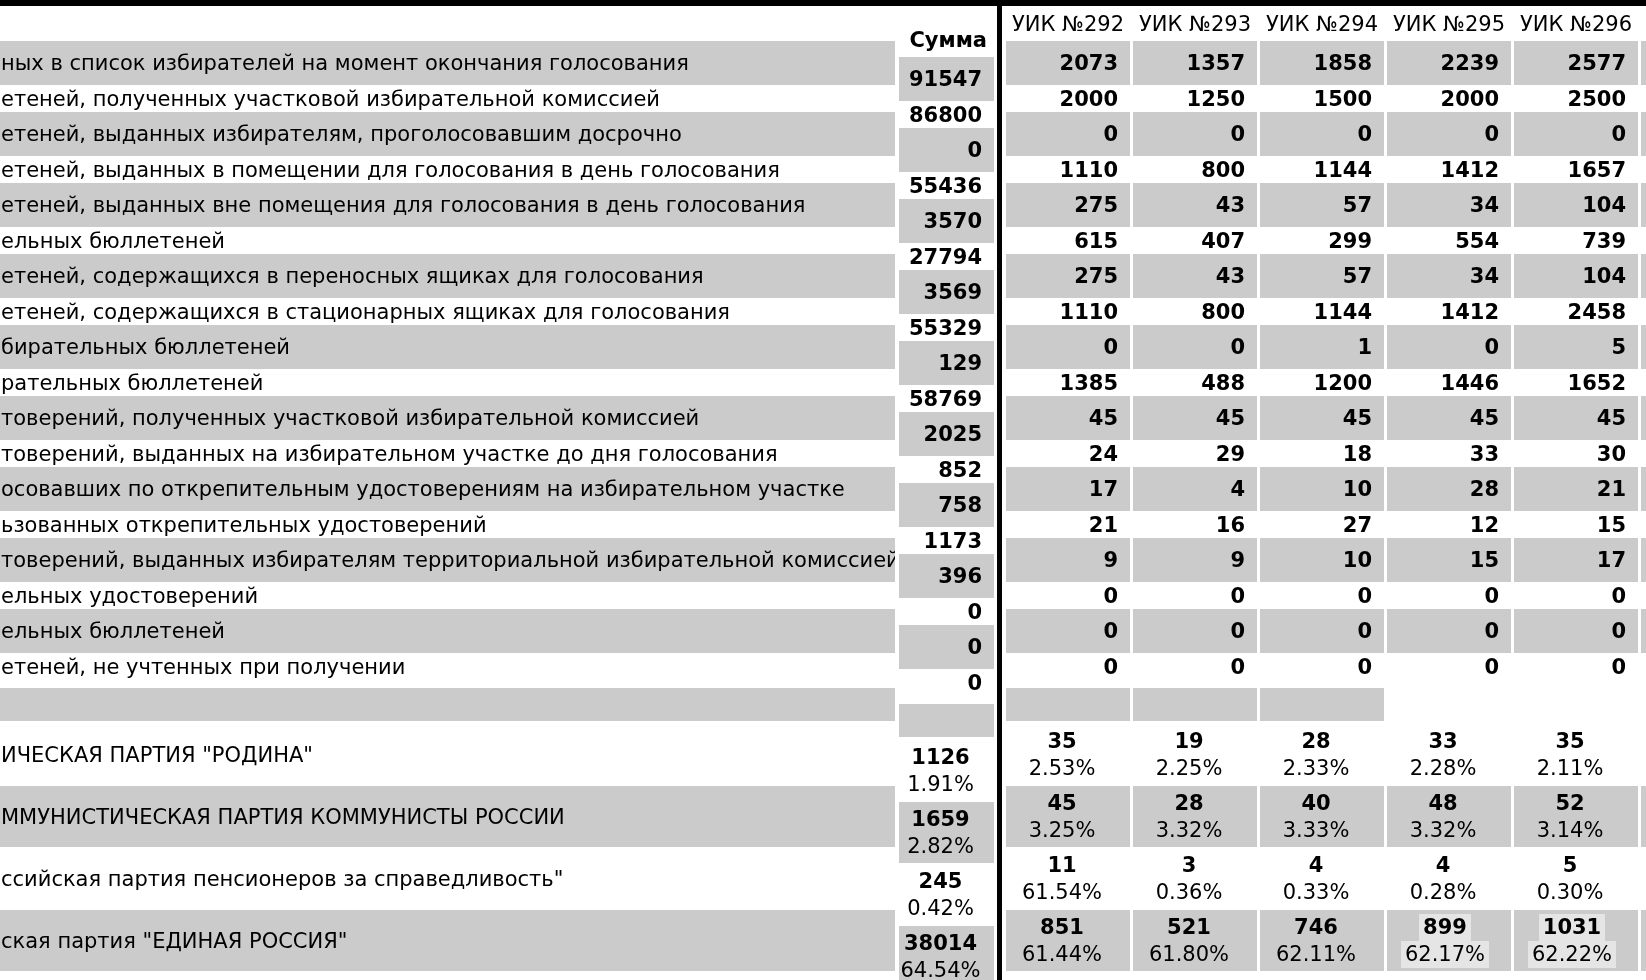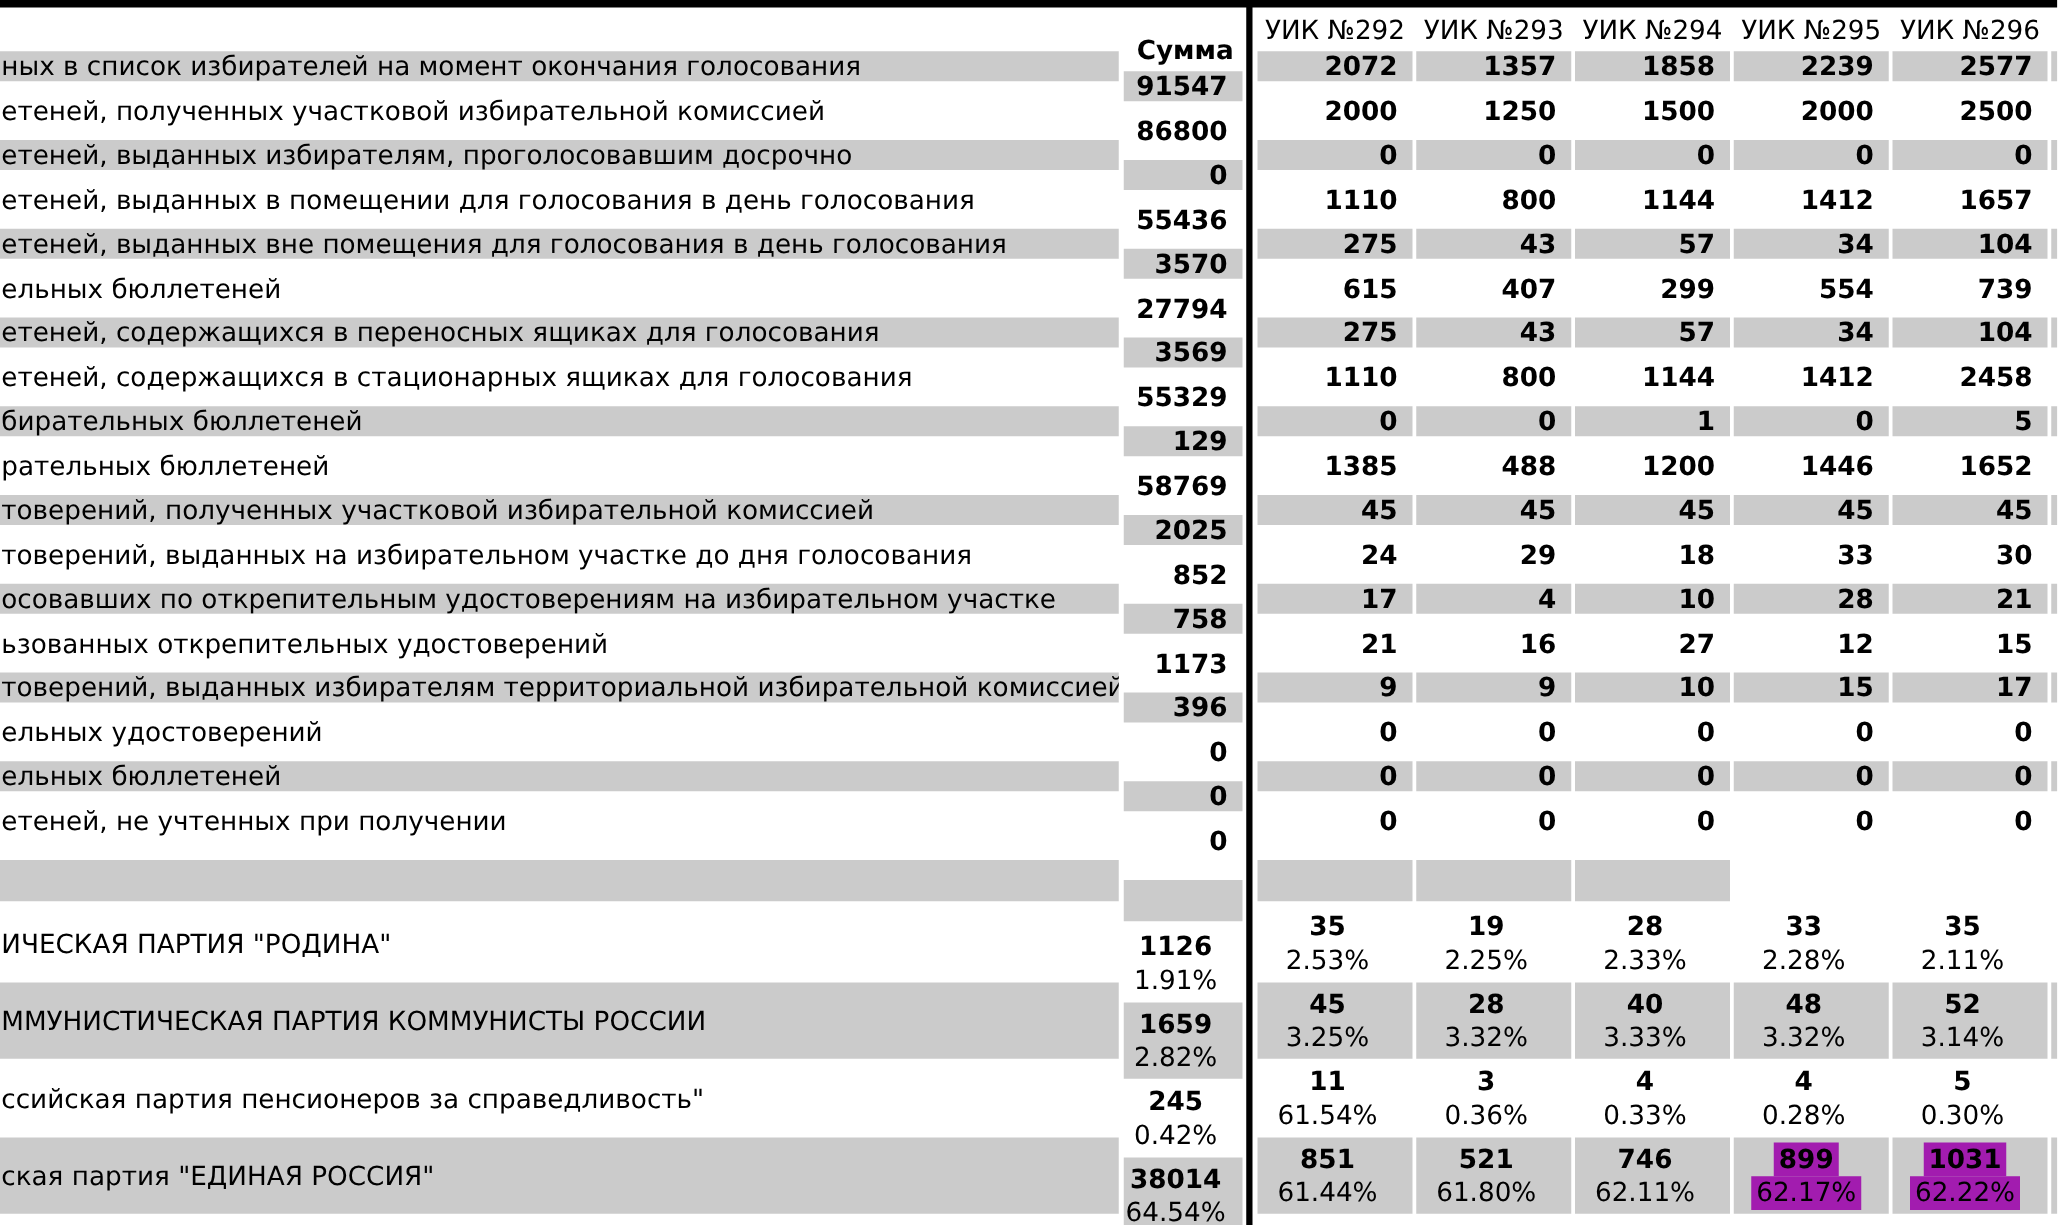--- a/index.html
+++ b/index.html
@@ -2,21 +2,21 @@
 <html><head>
 <meta charset="utf-8">
 <style>
   html,body{margin:0;padding:0;background:#fff;}
   .screen{
     position:relative;width:1646px;height:980px;overflow:hidden;background:#ffffff;
     font-family:"DejaVu Sans","Liberation Sans",sans-serif;color:#000;
   }
   .topline{position:absolute;left:0;top:0;width:1646px;height:6px;background:#000;z-index:6;}
   .vline{position:absolute;left:997px;top:0;width:5px;height:980px;background:#000;z-index:6;}
-  .row{position:absolute;left:0;width:1646px;height:24px;}
+  .row{position:absolute;left:0;width:1646px;height:44px;}
   .row .cell{
     position:absolute;top:0;height:100%;display:flex;align-items:center;
     box-sizing:border-box;font-size:21px;white-space:nowrap;overflow:hidden;
   }
   .c0{left:0;width:895px;}
   .c1{left:899px;width:95px;margin-top:16px;}
   .c2{left:1006px;width:124px;}
   .c3{left:1133px;width:124px;}
   .c4{left:1260px;width:124px;}
   .c5{left:1387px;width:124px;}
@@ -27,41 +27,41 @@
   .num{justify-content:flex-end;padding-right:12px;font-weight:bold;}
   .header-row{top:7px;height:33px;}
   .sumh{justify-content:flex-end;padding-right:7px;font-weight:bold;}
   .colh{justify-content:center;font-weight:normal;}
   .sep-row{top:688px;height:33px;}
   .sep-row .gcell{position:absolute;top:0;height:100%;background:#cbcbcb;}
   .party{height:61px;}
   .party .pnum{flex-direction:column;justify-content:center;align-items:center;padding-right:12px;line-height:27px;}
   .votes{font-weight:bold;}
   .pct{font-weight:normal;}
-  .hl{background:#a21caf;padding:0 4px;margin-right:-4px;}
+  .hl{background:#e5e5e5;padding:0 4px;margin-right:-4px;}
 </style>
 </head>
 <body>
 
 <div class="screen">
   <div class="topline"></div>
 
   <div class="row header-row">
     <div class="cell sumh c1">Сумма</div>
     <div class="cell colh c2">УИК №292</div>
     <div class="cell colh c3">УИК №293</div>
     <div class="cell colh c4">УИК №294</div>
     <div class="cell colh c5">УИК №295</div>
     <div class="cell colh c6">УИК №296</div>
   </div>
 
   <div class="row r-gray" style="top:41px">
     <div class="cell label c0">ных в список избирателей на момент окончания голосования</div>
     <div class="cell num c1">91547</div>
-    <div class="cell num c2">2072</div>
+    <div class="cell num c2">2073</div>
     <div class="cell num c3">1357</div>
     <div class="cell num c4">1858</div>
     <div class="cell num c5">2239</div>
     <div class="cell num c6">2577</div>
     <div class="cell c7"></div>
   </div>
   <div class="row" style="top:77px">
     <div class="cell label c0">етеней, полученных участковой избирательной комиссией</div>
     <div class="cell num c1">86800</div>
     <div class="cell num c2">2000</div>

